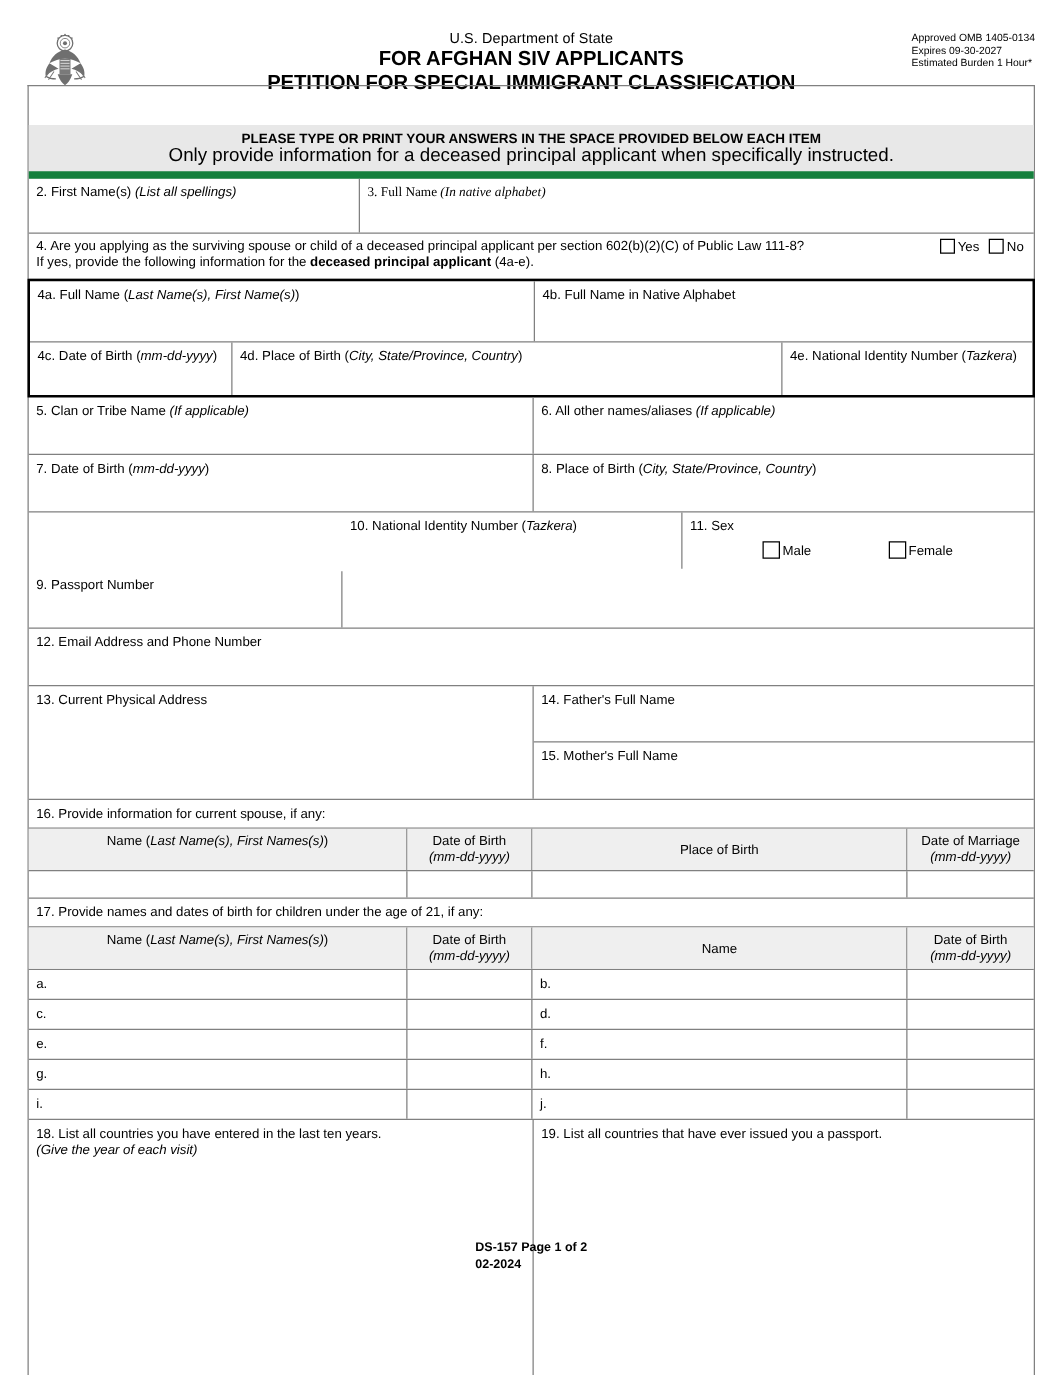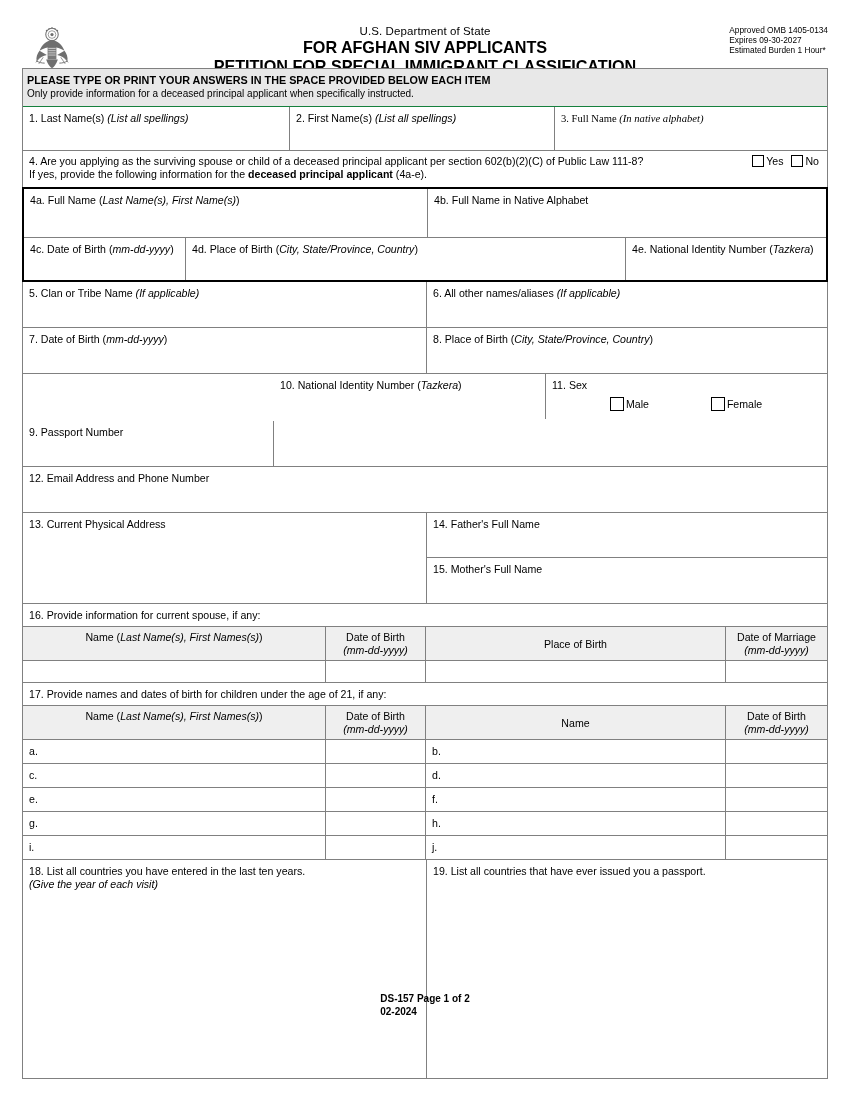--- a/index.html
+++ b/index.html
@@ -71,26 +71,27 @@
     position: relative;
     border-right: 1px solid #808080;
     padding: 5px 6px 0 6px;
     font-size: 10.6px;
     line-height: 13px;
   }
   .cell:last-child { border-right: none; }
 
   .banner {
     background: #e8e8e8;
-    text-align: left;
+    text-align: center;
     padding: 4px 4px 5px 4px;
-    border-bottom: 1px solid #15803d;
+    border-bottom: 6px solid #15803d;
+    margin-top: 31px;
   }
   .banner .b1 { font-size: 10.8px; font-weight: bold; line-height: 14px; }
-  .banner .b2 { font-size: 10px; line-height: 14px; }
+  .banner .b2 { font-size: 15px; line-height: 14px; }
 
   i, .it { font-style: italic; }
   .bold { font-weight: bold; }
 
   
   .thickbox {
     border: 2.4px solid #000;
     border-top: 2.4px solid #000;
     margin: -1px -1px 0 -1px;
     width: calc(100% + 2px);
@@ -194,25 +195,20 @@
   </div>
 
   <div class="form">
 
     <div class="banner">
       <div class="b1">PLEASE TYPE OR PRINT YOUR ANSWERS IN THE SPACE PROVIDED BELOW EACH ITEM</div>
       <div class="b2">Only provide information for a deceased principal applicant when specifically instructed.</div>
     </div>
 
     <div class="row">
-      <div class="cell" style="width:267px;height:43px;">
-        <span>1.</span>
-        <span>Last Name(s)</span>
-        <i>(List all spellings)</i>
-      </div>
       <div class="cell" style="width:265px;height:43px;">
         <span>2.</span>
         <span>First Name(s)</span>
         <i>(List all spellings)</i>
       </div>
       <div class="cell" style="flex:1;height:43px;font-family:Liberation Serif, serif;">
         <span>3.</span>
         <span>Full Name</span>
         <i>(In native alphabet)</i>
       </div>

